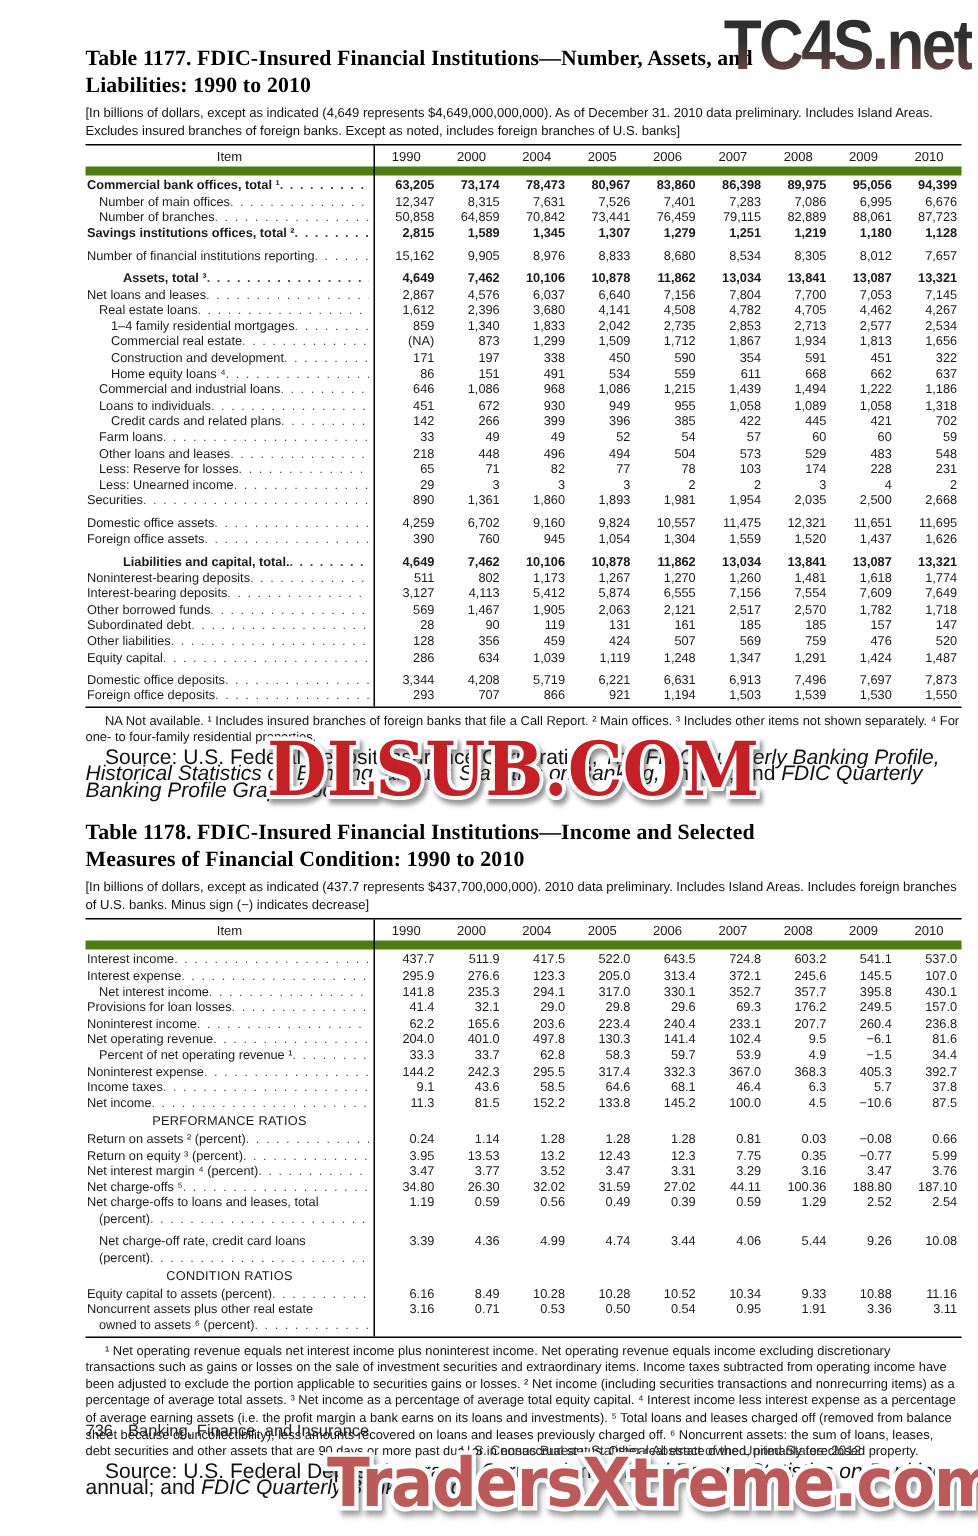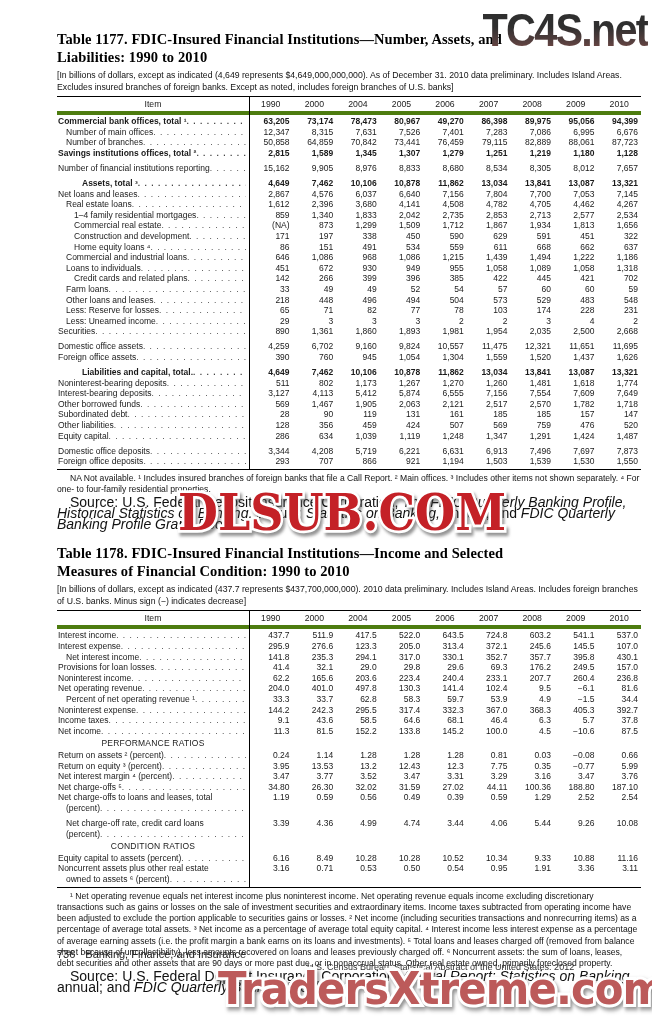--- a/index.html
+++ b/index.html
@@ -8,21 +8,21 @@
   .content{position:absolute;left:57px;top:30px;width:584px;}
 
   
   .tbl-title{font-family:"Liberation Serif",serif;font-weight:700;font-size:14.5px;
              line-height:18px;color:#000;letter-spacing:.1px;}
   .subtitle{font-size:8.7px;line-height:11.5px;margin:4px 0 3px 0;color:#111;}
 
   
   .stat-table{position:relative;border-top:1.6px solid #000;border-bottom:1.6px solid #000;}
   .vline{position:absolute;top:0;bottom:0;left:192px;width:1px;background:#000;}
-  .thead{display:flex;border-bottom:4px solid #4d7c0f;padding:2px 0;}
+  .thead{display:flex;border-bottom:6px solid #4d7c0f;padding:2px 0;}
   .thead .item-h{flex:0 0 192px;text-align:center;font-size:8.7px;}
   .thead .col-h{flex:1;text-align:center;font-size:8.7px;}
   .tbody{padding:1px 0 2px 0;}
   .trow{display:flex;align-items:flex-start;line-height:10.6px;font-size:8.5px;}
   .trow.gap{margin-top:4.5px;}
   .trow.bold{font-weight:700;}
   .tlabel{flex:0 0 192px;overflow:hidden;padding-right:3px;box-sizing:border-box;}
   .lline{display:flex;}
   .lline .txt{white-space:nowrap;}
   .dots{flex:1;overflow:hidden;white-space:nowrap;color:#444;}
@@ -86,21 +86,21 @@
             <div class="tlabel">
               <div class="lline ind0">
                 <div class="txt">Commercial bank offices, total ¹</div>
                 <div class="dots"></div>
               </div>
             </div>
             <div class="tval">63,205</div>
             <div class="tval">73,174</div>
             <div class="tval">78,473</div>
             <div class="tval">80,967</div>
-            <div class="tval">49,270</div>
+            <div class="tval">83,860</div>
             <div class="tval">86,398</div>
             <div class="tval">89,975</div>
             <div class="tval">95,056</div>
             <div class="tval">94,399</div>
           </div>
           <div class="trow">
             <div class="tlabel">
               <div class="lline ind1">
                 <div class="txt">Number of main offices</div>
                 <div class="dots"></div>
@@ -257,21 +257,21 @@
               <div class="lline ind2">
                 <div class="txt">Construction and development</div>
                 <div class="dots"></div>
               </div>
             </div>
             <div class="tval">171</div>
             <div class="tval">197</div>
             <div class="tval">338</div>
             <div class="tval">450</div>
             <div class="tval">590</div>
-            <div class="tval">629</div>
+            <div class="tval">354</div>
             <div class="tval">591</div>
             <div class="tval">451</div>
             <div class="tval">322</div>
           </div>
           <div class="trow">
             <div class="tlabel">
               <div class="lline ind2">
                 <div class="txt">Home equity loans ⁴</div>
                 <div class="dots"></div>
               </div>

